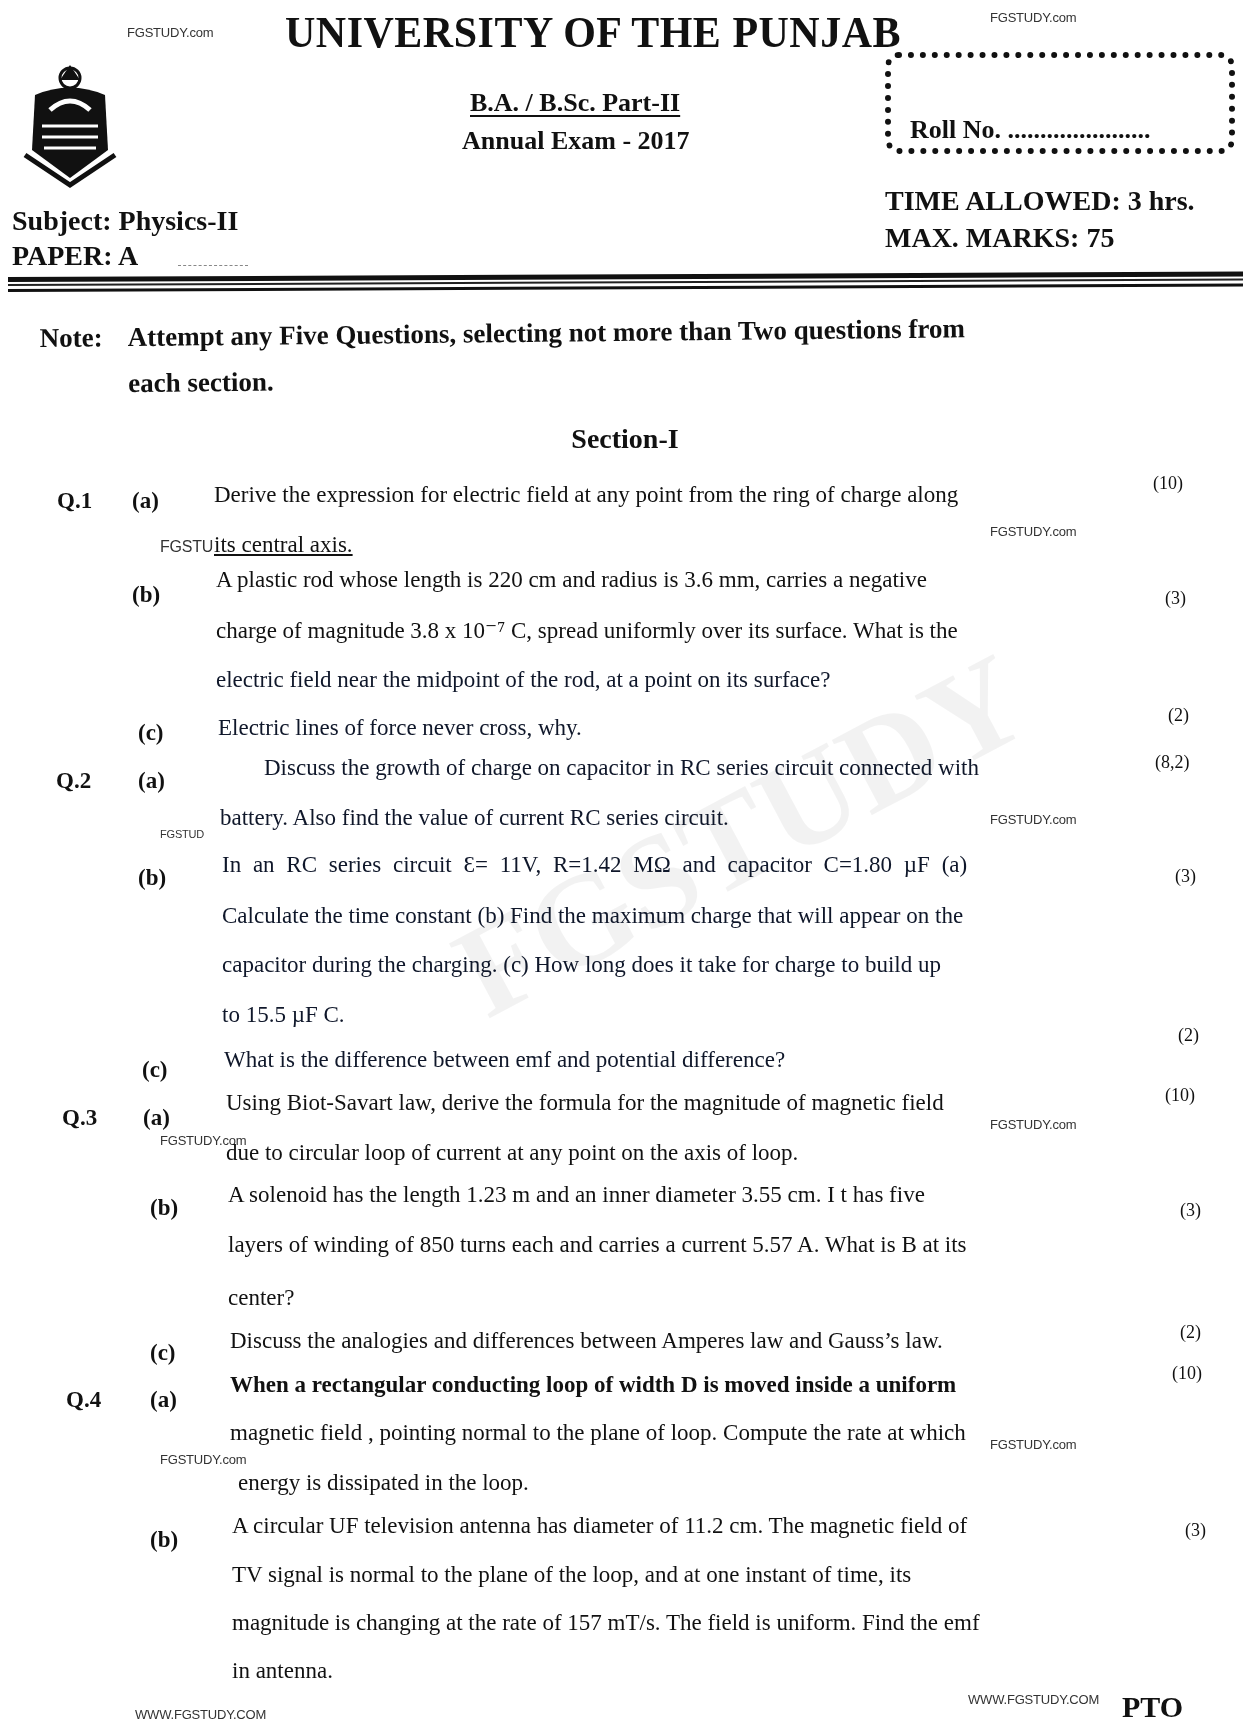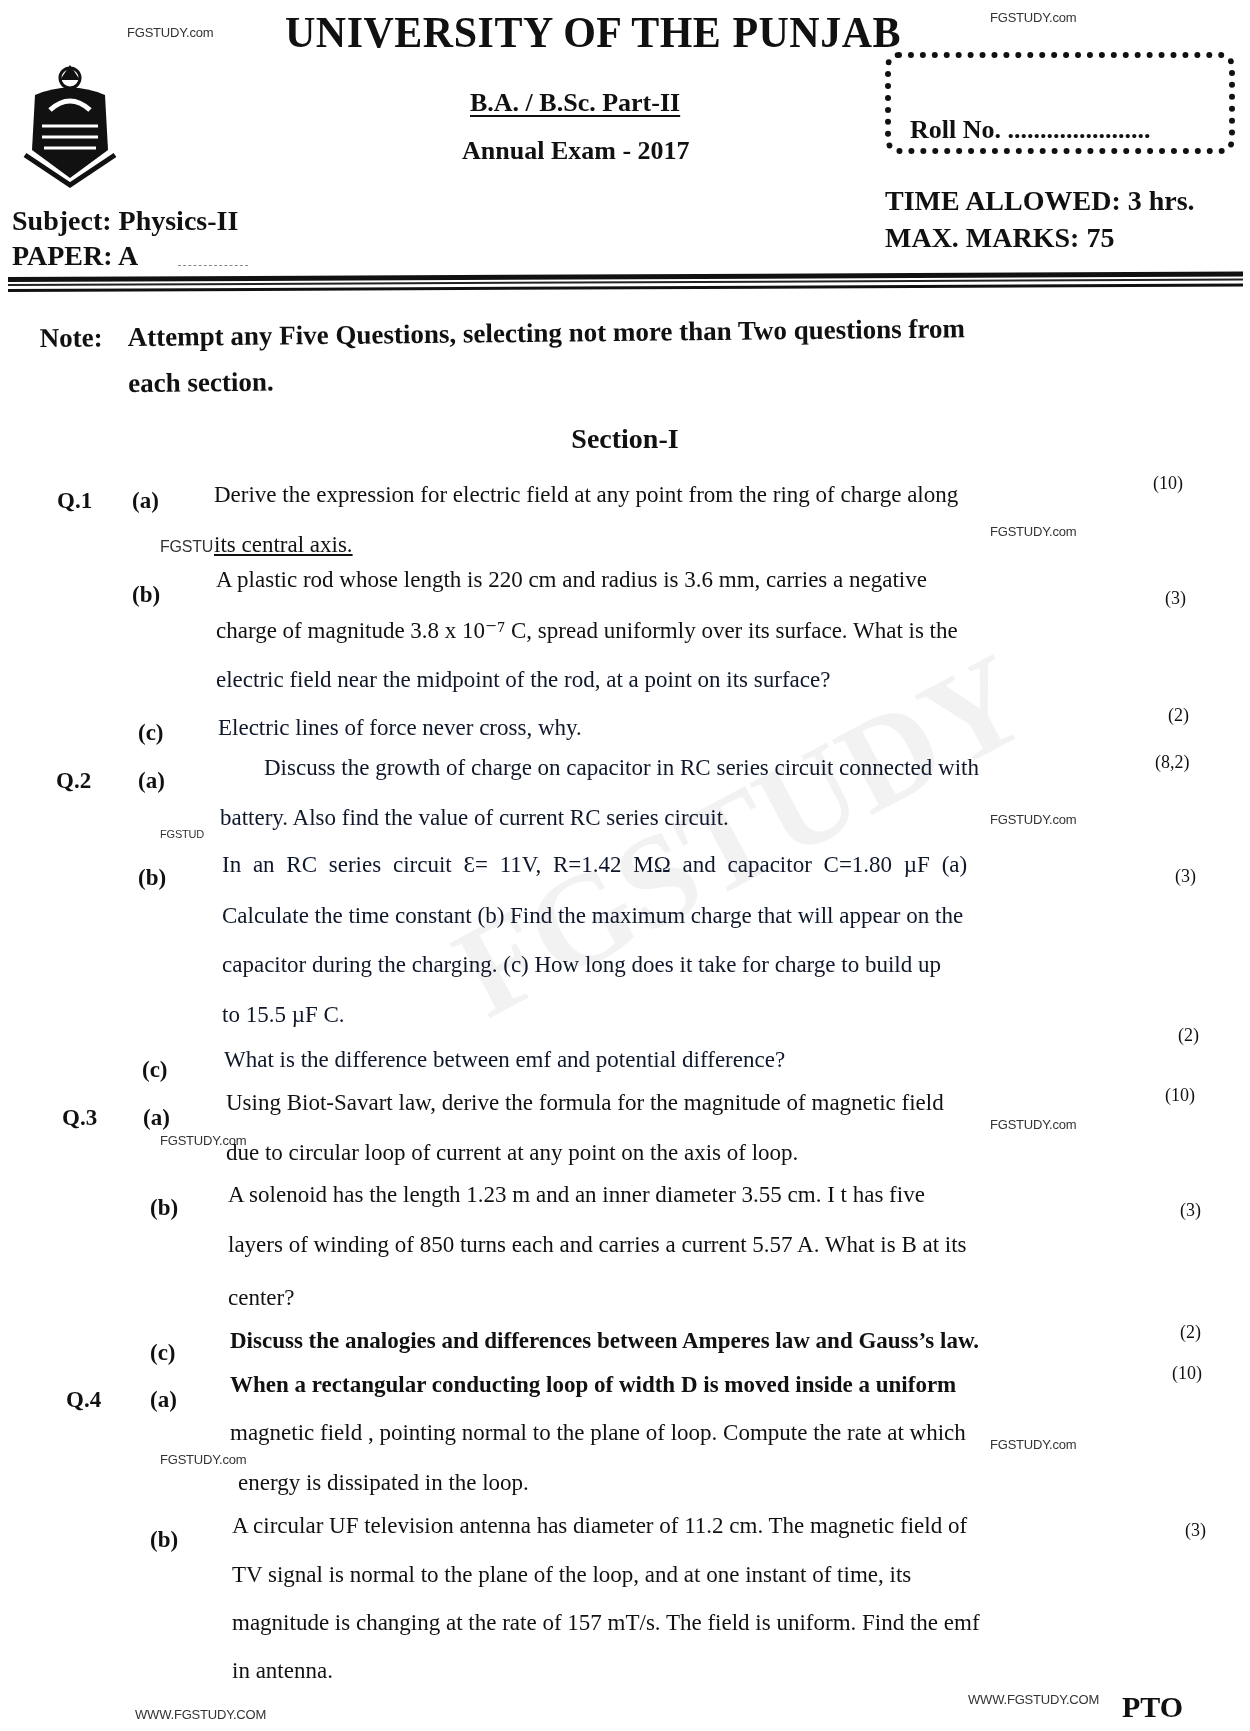--- a/index.html
+++ b/index.html
@@ -2,21 +2,21 @@
 <html><head>
 <meta charset="utf-8">
 <style>
   html, body { margin: 0; padding: 0; background: #ffffff; }
   body { width: 1250px; height: 1731px; position: relative; overflow: hidden;
          font-family: "Liberation Serif", "DejaVu Serif", serif; color: #111; }
   .abs { position: absolute; }
   .wm { font-family: "Liberation Sans", "DejaVu Sans", sans-serif; font-size: 13px; color: #333; letter-spacing: -0.2px; }
   .uni-title { left: 285px; top: 8px; font-size: 42px; font-weight: bold; letter-spacing: 0.5px; transform: scaleY(1.05); }
   .course { left: 470px; top: 88px; font-size: 26px; font-weight: bold; text-decoration: underline; text-underline-offset: 4px; }
-  .exam { left: 462px; top: 136px; font-size: 26px; font-weight: bold; }
+  .exam { left: 462px; top: 126px; font-size: 26px; font-weight: bold; }
   .rollbox { left: 885px; top: 52px; width: 350px; height: 102px; border: 6px dotted #111; border-radius: 14px; box-sizing: border-box; }
   .roll { left: 910px; top: 115px; font-size: 26px; font-weight: bold; }
   .subject { left: 12px; top: 205px; font-size: 28px; font-weight: bold; }
   .paper { left: 12px; top: 240px; font-size: 28px; font-weight: bold; }
   .paper-dash { left: 178px; top: 265px; width: 70px; border-top: 1px dashed #888; }
   .time { left: 885px; top: 185px; font-size: 28px; font-weight: bold; }
   .marks { left: 885px; top: 222px; font-size: 28px; font-weight: bold; }
   .rule1 { left: 8px; top: 277px; width: 1235px; height: 5px; background: #111; transform: rotate(-0.25deg); transform-origin: left; }
   .rule2 { left: 8px; top: 284px; width: 1235px; height: 2px; background: #222; transform: rotate(-0.25deg); transform-origin: left; }
   .rule3 { left: 8px; top: 289px; width: 1235px; height: 3px; background: #111; transform: rotate(-0.25deg); transform-origin: left; }
@@ -123,21 +123,21 @@
 <div class="abs wm" style="left:990px;top:1117px;">FGSTUDY.com</div>
 <div class="qline" style="left:226px;top:1140px;">due to circular loop of current at any point on the axis of loop.</div>
 
 <div class="part" style="left:150px;top:1195px;">(b)</div>
 <div class="qline" style="left:228px;top:1182px;">A solenoid has the length 1.23 m and an inner diameter 3.55 cm. I t has five</div>
 <div class="mark" style="left:1180px;top:1200px;">(3)</div>
 <div class="qline" style="left:228px;top:1232px;">layers of winding of 850 turns each and carries a current 5.57 A. What is B at its</div>
 <div class="qline" style="left:228px;top:1285px;">center?</div>
 
 <div class="part" style="left:150px;top:1340px;">(c)</div>
-<div class="qline" style="left:230px;top:1328px;font-weight:bold;">Discuss the analogies and differences between Amperes law and Gauss’s law.</div>
+<div class="qline" style="left:230px;top:1328px;">Discuss the analogies and differences between Amperes law and Gauss’s law.</div>
 <div class="mark" style="left:1180px;top:1322px;">(2)</div>
 
 <div class="qnum" style="left:66px;top:1387px;">Q.4</div>
 <div class="part" style="left:150px;top:1387px;">(a)</div>
 <div class="qline" style="left:230px;top:1372px;font-weight:bold;">When a rectangular conducting loop of width D is moved inside a uniform</div>
 <div class="mark" style="left:1172px;top:1363px;">(10)</div>
 <div class="qline" style="left:230px;top:1420px;text-align:center;">magnetic field , pointing normal to the plane of loop. Compute the rate at which</div>
 <div class="abs wm" style="left:990px;top:1437px;">FGSTUDY.com</div>
 <div class="abs wm" style="left:160px;top:1452px;">FGSTUDY.com</div>
 <div class="qline" style="left:230px;top:1470px;margin-left:8px;">energy is dissipated in the loop.</div>

